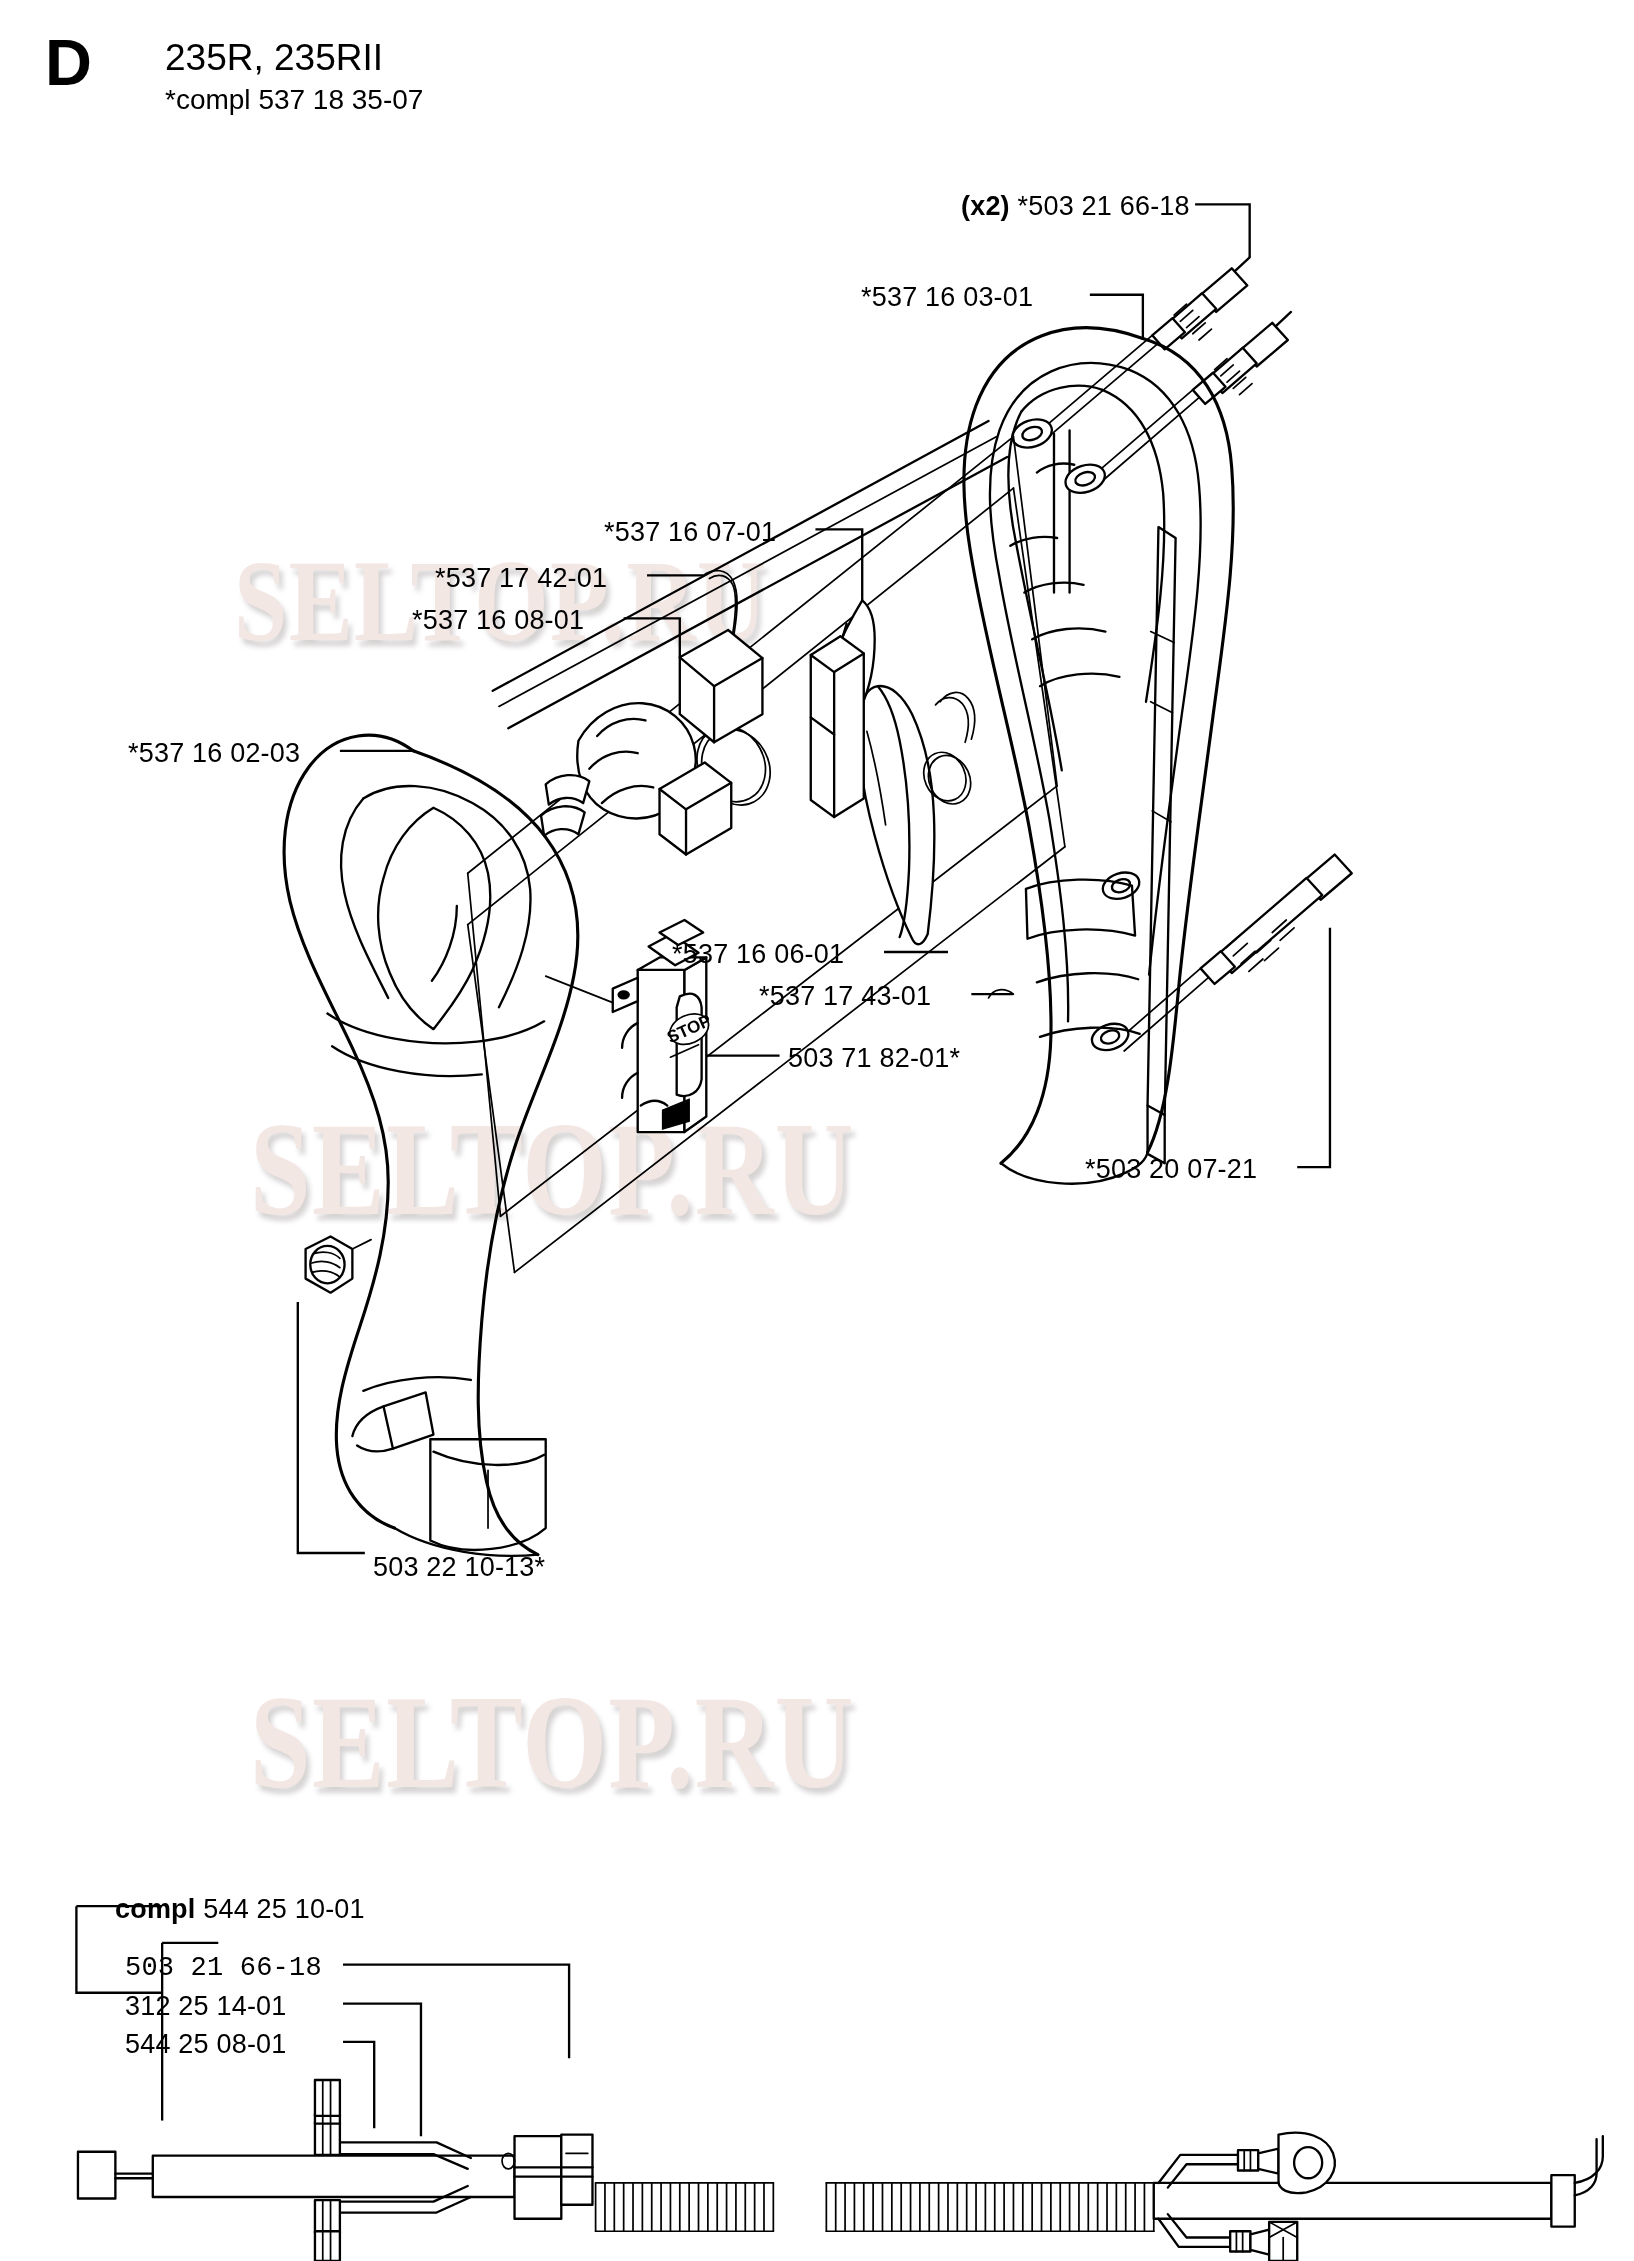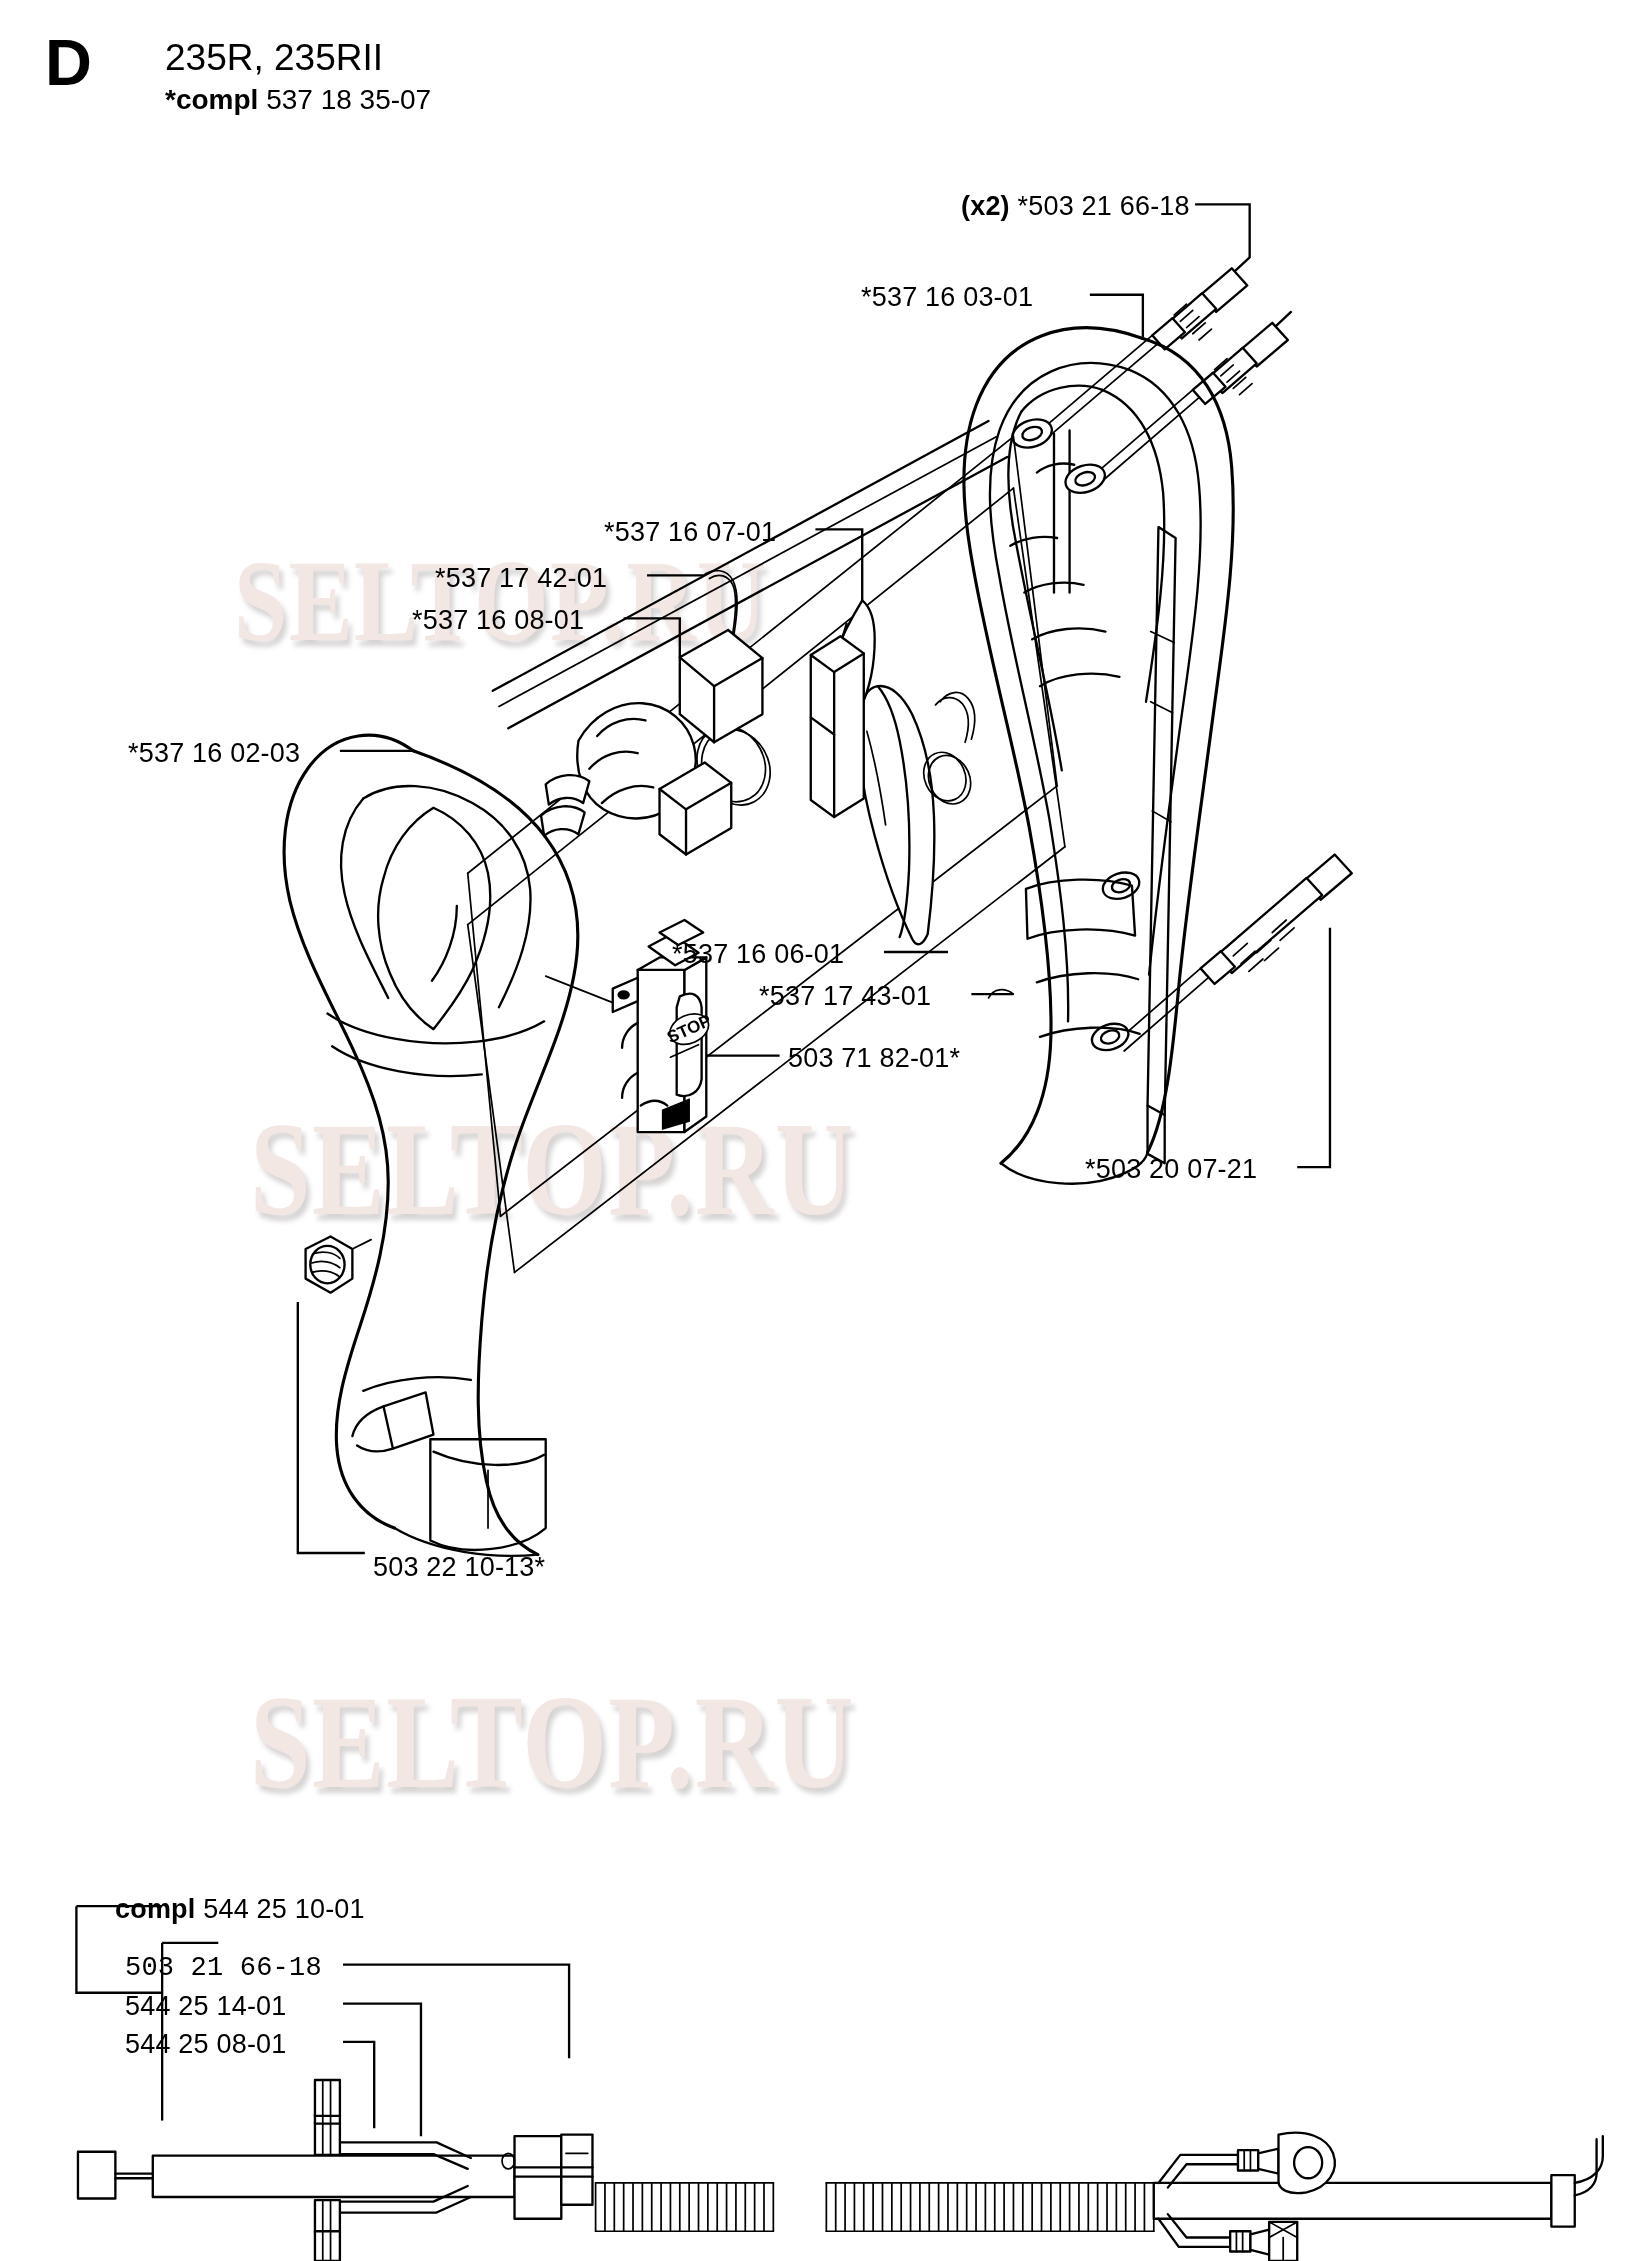--- a/index.html
+++ b/index.html
@@ -6,21 +6,21 @@
   body{width:1634px;height:2261px;position:relative;overflow:hidden;
        font-family:"Liberation Sans",sans-serif;color:#000;}
 
   
   #header{position:absolute;left:0;top:0;width:1634px;height:140px;}
   #sec-letter{position:absolute;left:45px;top:30px;font-size:65px;font-weight:bold;
               letter-spacing:-0.8px;line-height:1;}
   #sec-models{position:absolute;left:165px;top:39px;font-size:37px;font-weight:normal;
               letter-spacing:0px;line-height:1;}
   #sec-compl{position:absolute;left:165px;top:86px;font-size:28px;line-height:1;}
-  #sec-compl .b{font-weight:bold;}
+  #sec-compl .b{font-weight:normal;}
 
   
   .lbl{position:absolute;font-size:27px;line-height:1;white-space:nowrap;
        letter-spacing:0.2px;}
   .lbl.bold-pfx .b{font-weight:bold;}
 
   
   .wm{position:absolute;font-family:"Liberation Serif",serif;font-weight:bold;
       color:#f3e7e4;letter-spacing:1.6px;white-space:nowrap;
       text-shadow:4.7px 5.5px 5.5px rgba(120,110,110,0.30);
@@ -446,16 +446,16 @@
     <div class="lbl" style="left: 1085px; top: 1156px;"><span>*503 20 07-21</span></div>
     <div class="lbl" style="left: 373px; top: 1542px; margin-top: 12px;"><span>503 22 10-13*</span></div>
   </div>
 
 <div id="bottom-labels">
   <div class="lbl bold-pfx" id="bcompl" style="left: 115px; top: 1896px;">
     <span class="b">compl</span>
     <span>544 25 10-01</span>
   </div>
 <div class="lbl" style="left: 125px; top: 1955px; font-family: Liberation Mono, monospace;">503 21 66-18</div>
-    <div class="lbl" style="left: 125px; top: 1993px;">544 25 14-01</div>
+    <div class="lbl" style="left: 125px; top: 1993px;">312 25 14-01</div>
     <div class="lbl" style="left: 125px; top: 2031px;">544 25 08-01</div>
   </div>
 
 
 </body></html>

